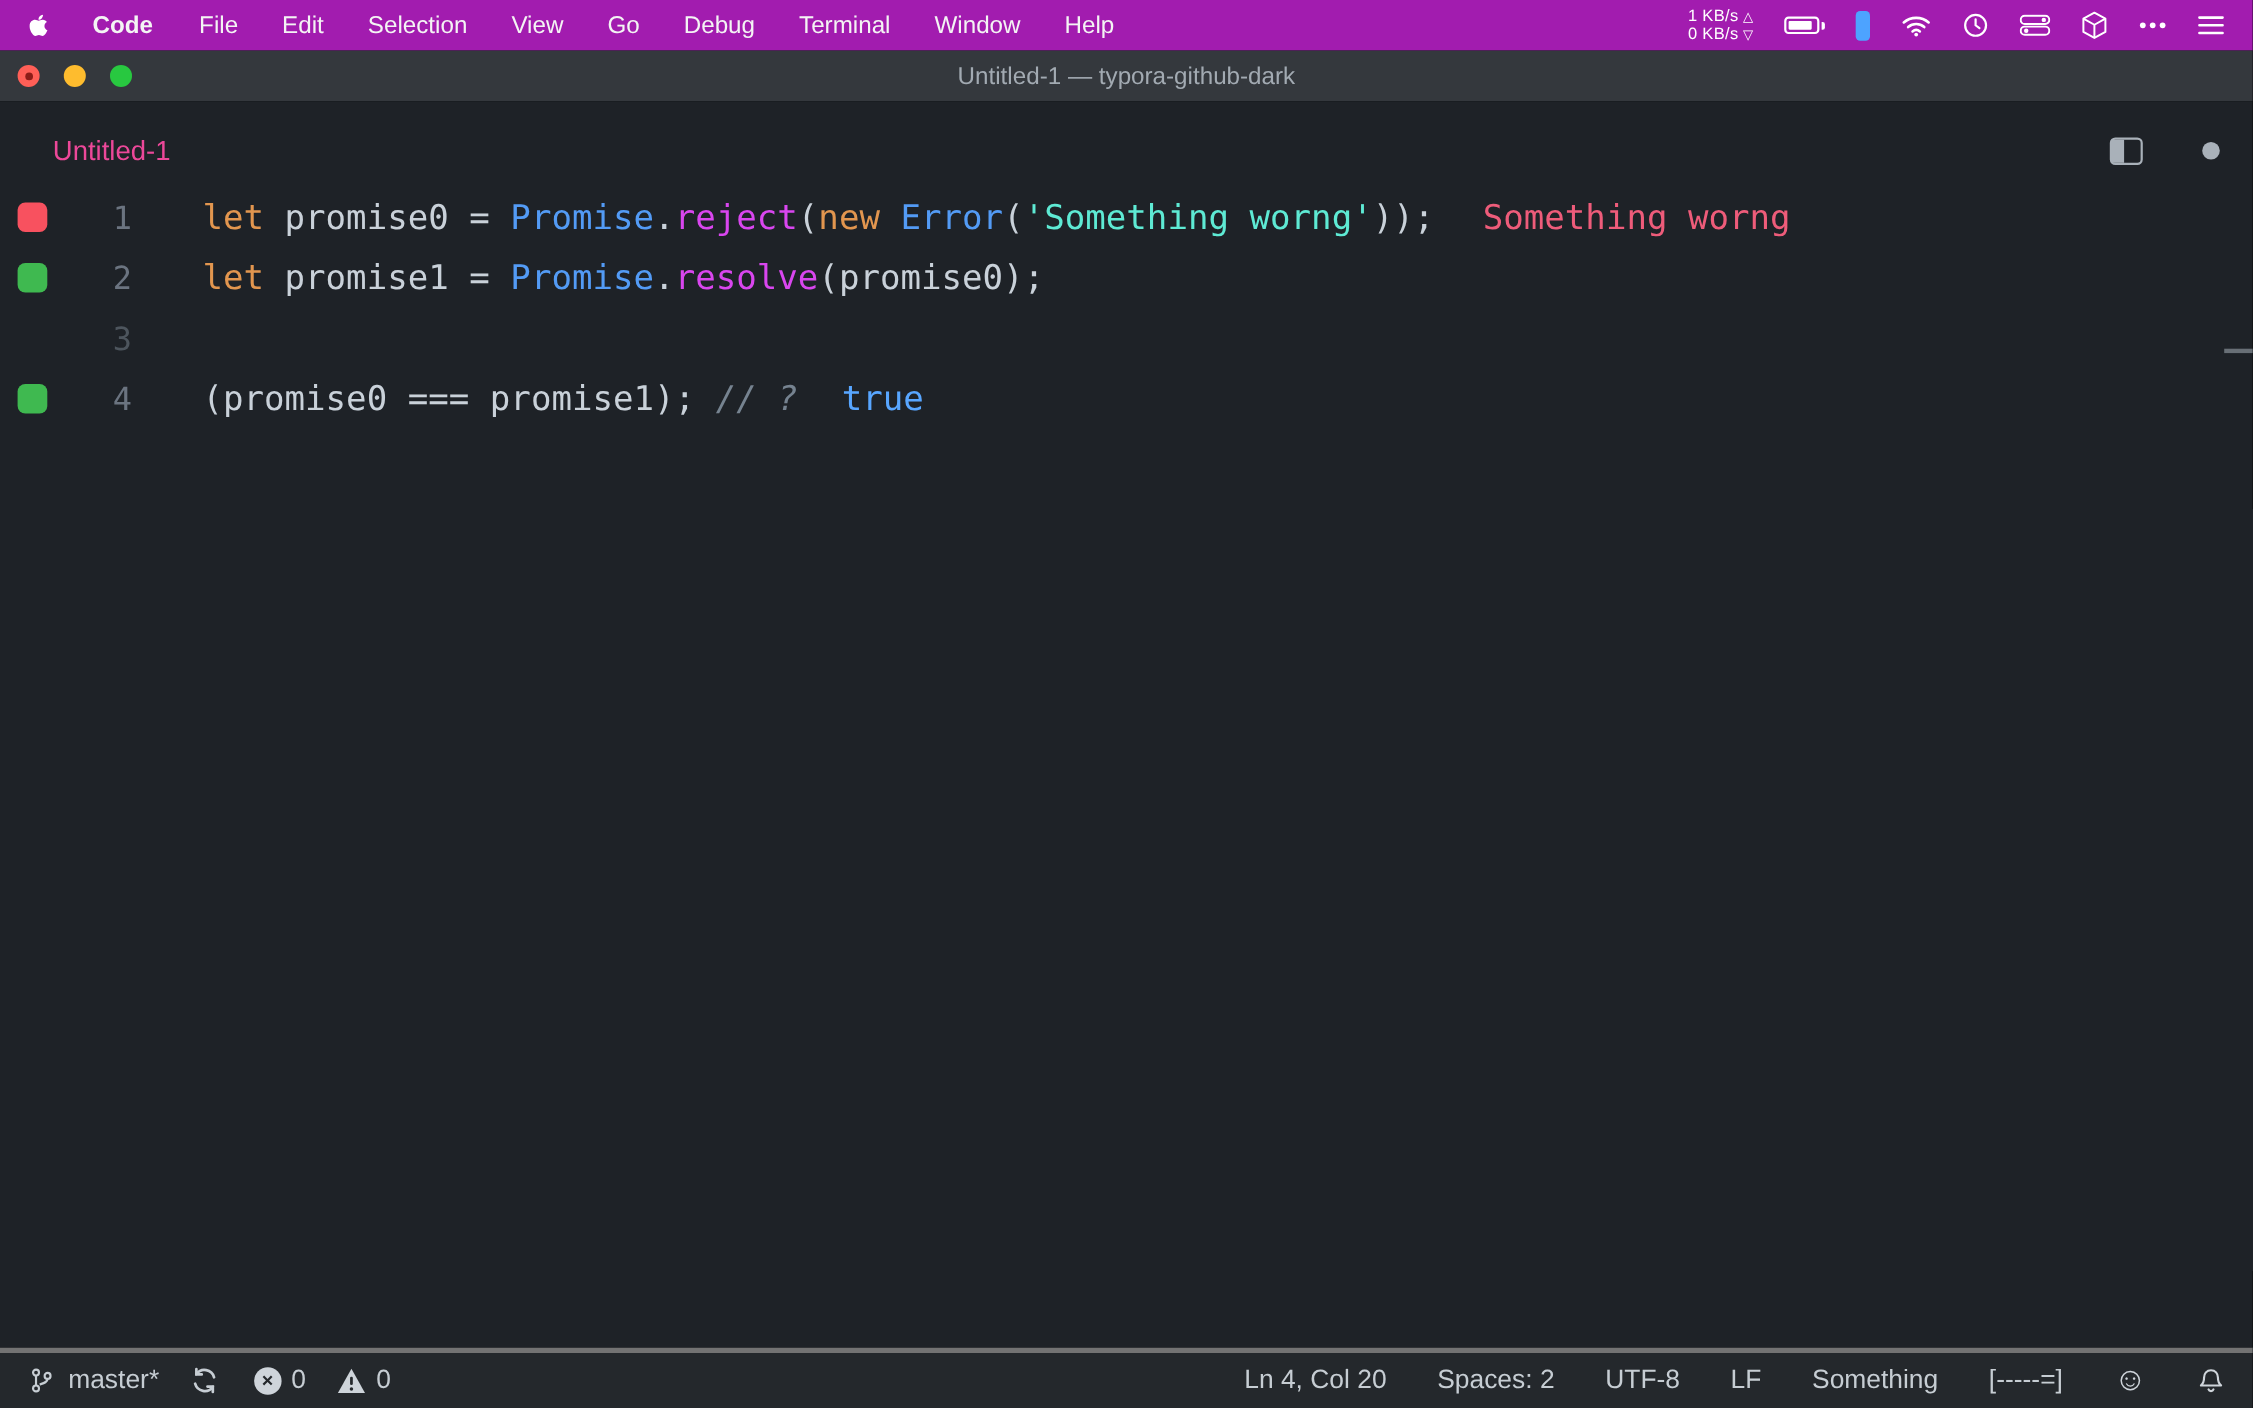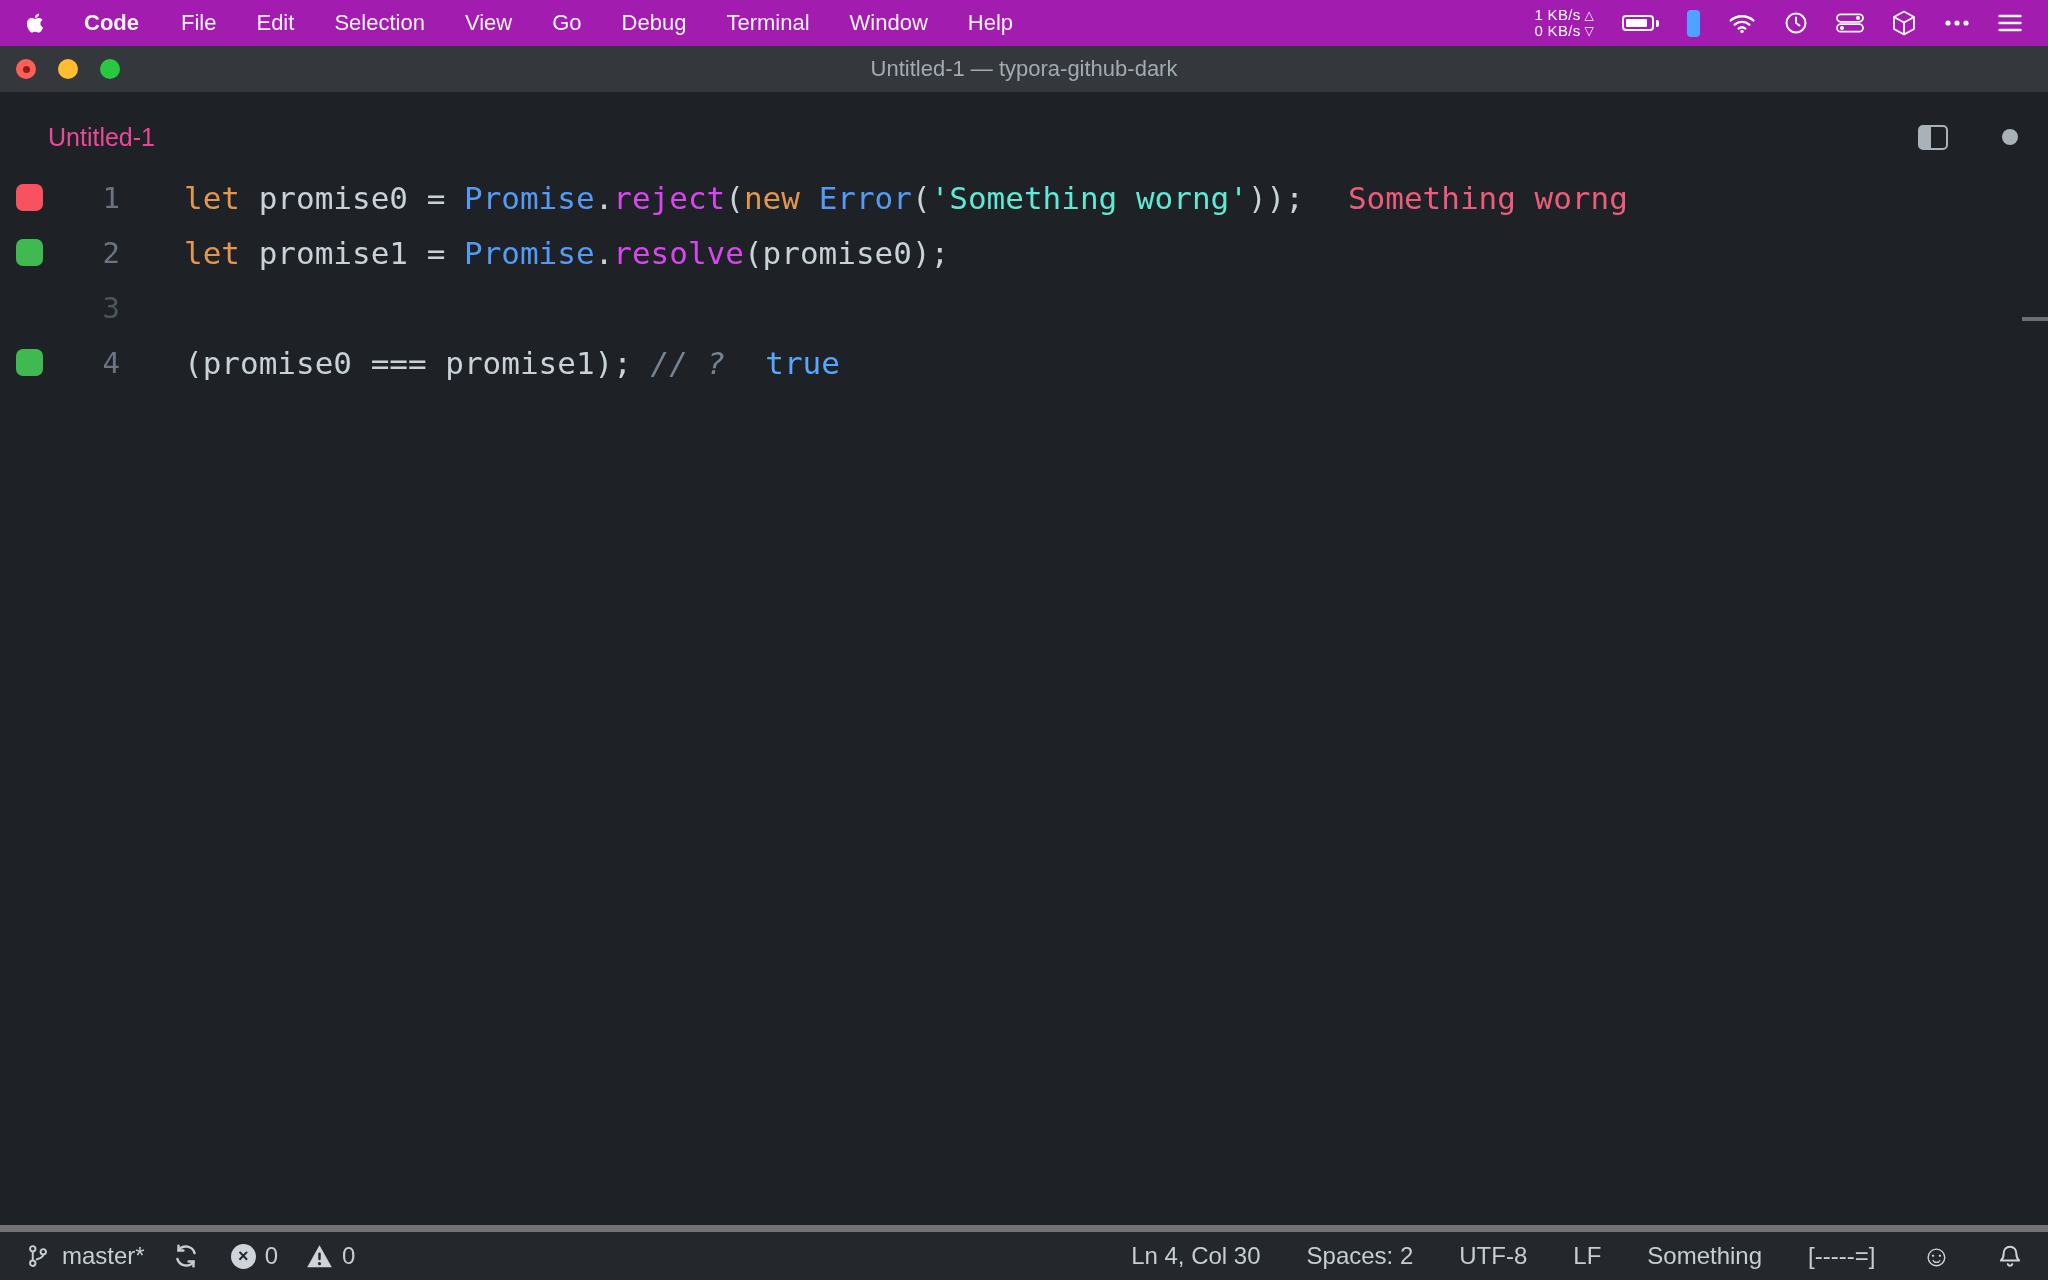--- a/index.html
+++ b/index.html
@@ -67,21 +67,21 @@
   .tok-method { color:#d946ef; }
   .tok-string { color:#5eead4; }
   .tok-comment { color:#768390; font-style:italic; }
   .tok-annot-error { color:#ee5c7a; margin-left:44px; }
   .tok-annot-value { color:#58a6ff; margin-left:40px; }
 
   .scroll-marker { position:absolute; right:0; top:225px; width:26px; height:4px; background:#686f76; }
 
   
   .statusbar {
-    flex:none; height:55px; background:#24282c; border-top:7px solid #737373;
+    flex:none; height:55px; background:#24282c; border-top:5px solid #737373;
     display:flex; align-items:center; padding:0 26px;
     color:#c6cdd3; font-size:24px;
   }
   .sb-left { display:flex; align-items:center; gap:12px; }
   .sb-branch-label { margin-right:16px; }
   .sb-sync { margin-right:20px; display:flex; }
   .sb-problem { display:flex; align-items:center; gap:9px; }
   .sb-problem + .sb-problem { margin-left:16px; }
   .err-circle {
     width:25px; height:25px; border-radius:50%; background:#ced4da; color:#24282c;
@@ -233,21 +233,21 @@
           <svg width="27" height="25" viewBox="0 0 16 15">
             <path d="M8 .8 15.4 14H.6Z" fill="#ced4da"></path>
             <rect x="7.25" y="5.1" width="1.5" height="4.6" rx="0.7" fill="#24282c"></rect>
             <circle cx="8" cy="11.8" r="0.95" fill="#24282c"></circle>
           </svg>
         </span>
         <span>0</span>
       </span>
     </div>
     <div class="sb-right">
-      <span>Ln 4, Col 30</span>
+      <span>Ln 4, Col 20</span>
       <span>Spaces: 2</span>
       <span>UTF-8</span>
       <span>LF</span>
       <span>Something</span>
       <span>[-----=]</span>
       <span class="smiley">☺</span>
       <span class="icon-wrap">
         <svg width="24" height="26" viewBox="0 0 16 16" fill="none" stroke="#ced4da" stroke-width="1.3" stroke-linejoin="round">
           <path d="M8 1.8c-2.6 0-4.2 1.9-4.2 4.4 0 3.2-1.2 4.2-1.9 4.8h12.2c-.7-.6-1.9-1.6-1.9-4.8 0-2.5-1.6-4.4-4.2-4.4z"></path>
           <path d="M6.5 13.4a1.6 1.6 0 0 0 3 0" stroke-linecap="round"></path>

